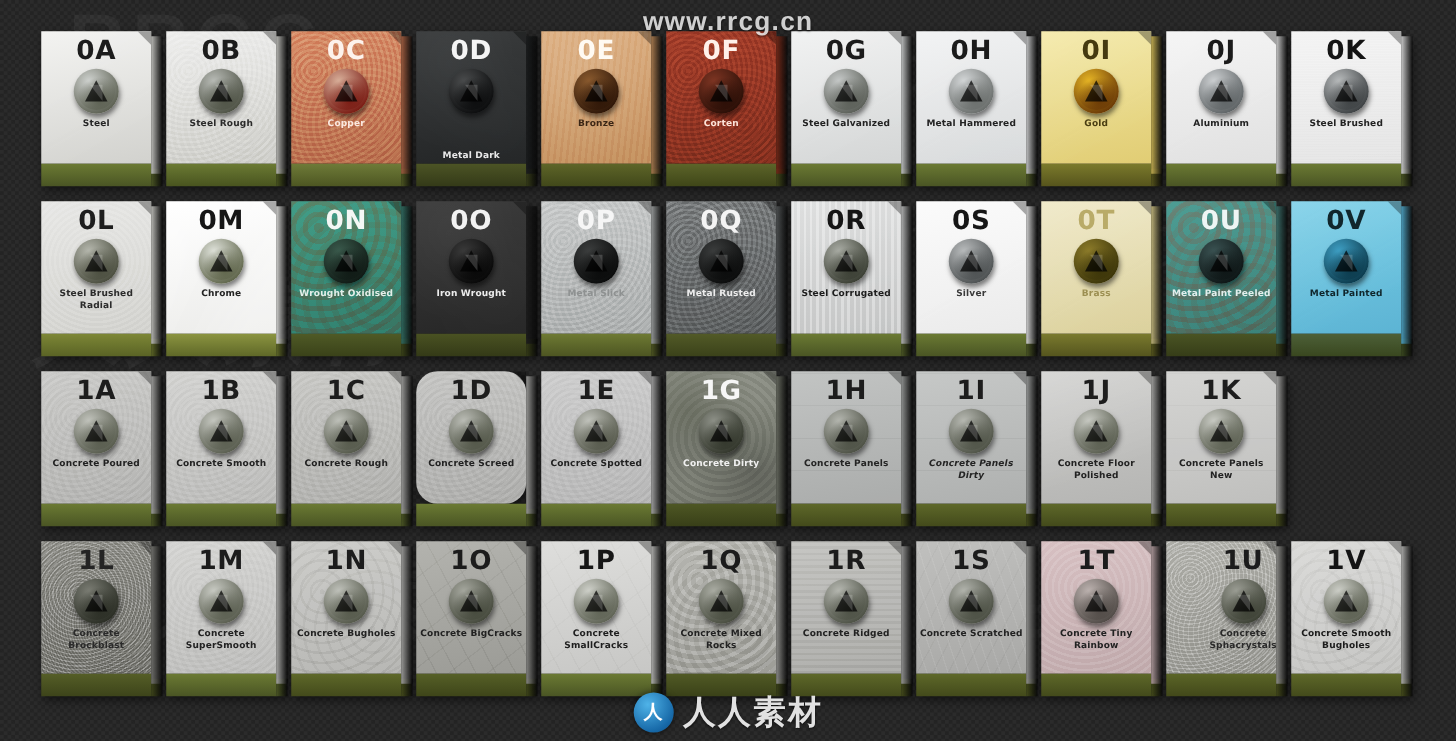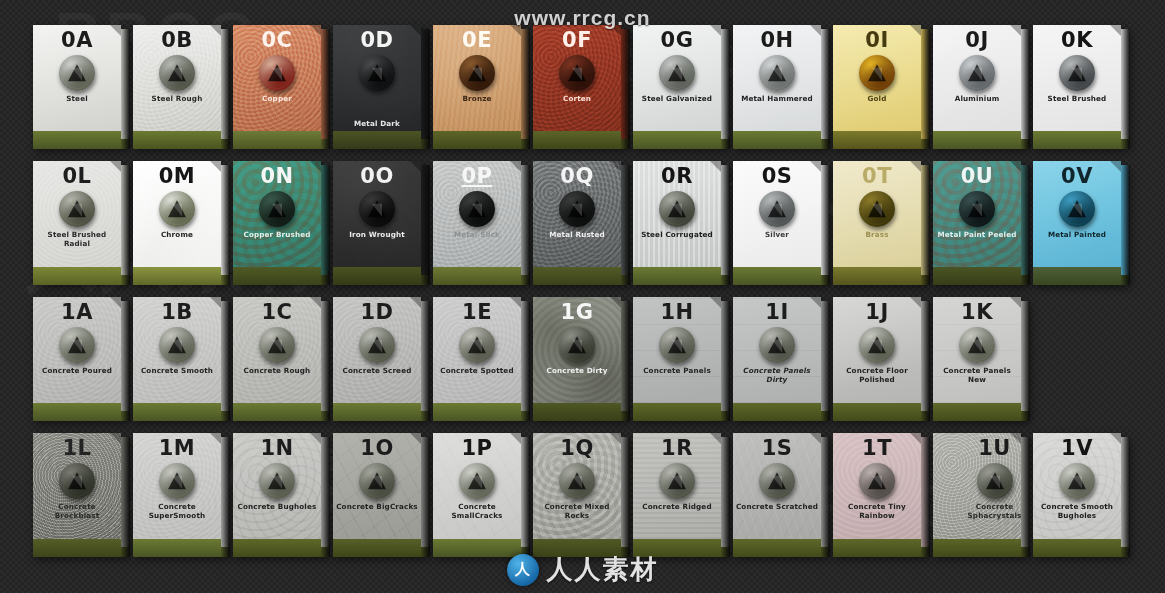--- a/index.html
+++ b/index.html
@@ -469,21 +469,21 @@
         <div class="tile-base" style="background: linear-gradient(rgb(79, 90, 38), rgb(58, 66, 25));"></div>
         <div class="tile-base-side" style="background: linear-gradient(90deg, rgb(58, 66, 25), rgba(0, 0, 0, 0.6));"></div>
         <div class="tile-face" style="background: linear-gradient(170deg, rgb(79, 155, 138), rgb(59, 127, 114));">
           <div class="tex" style="background-image: repeating-radial-gradient(circle at 25% 20%, rgba(170, 60, 40, 0.55) 0px, rgba(170, 60, 40, 0.55) 4px, rgba(60, 140, 120, 0.35) 4px, rgba(60, 140, 120, 0.35) 9px), repeating-radial-gradient(circle at 78% 72%, rgba(150, 55, 35, 0.45) 0px, rgba(150, 55, 35, 0.45) 5px, rgba(50, 130, 115, 0.3) 5px, rgba(50, 130, 115, 0.3) 11px);"></div>
           <div class="tile-code" style="color: rgb(244, 247, 245);">0N</div>
           <div class="tile-knob" style="background: radial-gradient(circle at 34% 28%, rgb(58, 90, 76), rgb(16, 26, 21) 78%, rgba(0, 0, 0, 0.9)); box-shadow: rgba(0, 0, 0, 0.5) 1px 3px 4px;">
             <div class="knob-inner" style="background: radial-gradient(circle at 60% 75%, rgb(16, 26, 21), transparent 65%);"></div>
             <div class="knob-tri"></div>
             <div class="knob-tri2"></div>
           </div>
-          <div class="tile-label" style="color: rgb(228, 239, 233);">Copper Brushed</div>
+          <div class="tile-label" style="color: rgb(228, 239, 233);">Wrought Oxidised</div>
         </div>
         <div class="tile-corner"></div>
       </div>
       <div class="tile">
         <div class="tile-side" style="background: linear-gradient(90deg, rgb(28, 28, 28), rgba(0, 0, 0, 0.55));"></div>
         <div class="tile-base" style="background: linear-gradient(rgb(74, 82, 34), rgb(52, 58, 23));"></div>
         <div class="tile-base-side" style="background: linear-gradient(90deg, rgb(52, 58, 23), rgba(0, 0, 0, 0.6));"></div>
         <div class="tile-face" style="background: linear-gradient(170deg, rgb(60, 60, 60), rgb(38, 38, 38));">
           <div class="tex" style="background-image: radial-gradient(at 30% 25%, rgba(255, 255, 255, 0.25), transparent 60%), radial-gradient(at 75% 70%, rgba(255, 255, 255, 0.16), transparent 55%);"></div>
           <div class="tile-code" style="color: rgb(242, 242, 242);">0O</div>
@@ -495,21 +495,21 @@
           <div class="tile-label" style="color: rgb(236, 236, 236);">Iron Wrought</div>
         </div>
         <div class="tile-corner"></div>
       </div>
       <div class="tile">
         <div class="tile-side" style="background: linear-gradient(90deg, rgb(147, 150, 150), rgba(0, 0, 0, 0.55));"></div>
         <div class="tile-base" style="background: linear-gradient(rgb(110, 122, 51), rgb(77, 85, 34));"></div>
         <div class="tile-base-side" style="background: linear-gradient(90deg, rgb(77, 85, 34), rgba(0, 0, 0, 0.6));"></div>
         <div class="tile-face" style="background: linear-gradient(170deg, rgb(201, 203, 203), rgb(173, 176, 176));">
           <div class="tex" style="background-image: repeating-radial-gradient(circle at 20% 30%, rgba(255, 255, 255, 0.18) 0px, rgba(255, 255, 255, 0.18) 2px, rgba(0, 0, 0, 0.16) 2px, rgba(0, 0, 0, 0.16) 4px), repeating-radial-gradient(circle at 70% 70%, rgba(0, 0, 0, 0.14) 0px, rgba(0, 0, 0, 0.14) 3px, rgba(255, 255, 255, 0.1) 3px, rgba(255, 255, 255, 0.1) 5px);"></div>
-          <div class="tile-code" style="color: rgb(246, 246, 246); text-decoration: underline;">0P</div>
+          <div class="tile-code" style="color: rgb(246, 246, 246);">0P</div>
           <div class="tile-knob" style="background: radial-gradient(circle at 34% 28%, rgb(60, 62, 62), rgb(10, 11, 11) 78%, rgba(0, 0, 0, 0.9)); box-shadow: rgba(0, 0, 0, 0.5) 1px 3px 4px;">
             <div class="knob-inner" style="background: radial-gradient(circle at 60% 75%, rgb(10, 11, 11), transparent 65%);"></div>
             <div class="knob-tri"></div>
             <div class="knob-tri2"></div>
           </div>
           <div class="tile-label" style="color: rgb(142, 145, 145);">Metal Slick</div>
         </div>
         <div class="tile-corner"></div>
       </div>
       <div class="tile">
@@ -655,21 +655,21 @@
             <div class="knob-tri2"></div>
           </div>
           <div class="tile-label" style="color: rgb(34, 34, 34);">Concrete Rough</div>
         </div>
         <div class="tile-corner"></div>
       </div>
       <div class="tile">
         <div class="tile-side" style="background: linear-gradient(90deg, rgb(148, 148, 146), rgba(0, 0, 0, 0.55));"></div>
         <div class="tile-base" style="background: linear-gradient(rgb(107, 122, 51), rgb(74, 85, 36));"></div>
         <div class="tile-base-side" style="background: linear-gradient(90deg, rgb(74, 85, 36), rgba(0, 0, 0, 0.6));"></div>
-        <div class="tile-face" style="background: linear-gradient(170deg, rgb(198, 198, 196), rgb(174, 174, 172));">
+        <div class="tile-face" style="background: linear-gradient(170deg, rgb(198, 198, 196), rgb(174, 174, 172)); border-radius: 17px;">
           <div class="tex" style="background-image: repeating-radial-gradient(circle at 30% 35%, rgba(255, 255, 255, 0.1) 0px, rgba(255, 255, 255, 0.1) 2px, rgba(0, 0, 0, 0.09) 2px, rgba(0, 0, 0, 0.09) 4px), repeating-radial-gradient(circle at 72% 68%, rgba(0, 0, 0, 0.08) 0px, rgba(0, 0, 0, 0.08) 3px, rgba(255, 255, 255, 0.07) 3px, rgba(255, 255, 255, 0.07) 6px);"></div>
           <div class="tile-code" style="color: rgb(29, 29, 29);">1D</div>
           <div class="tile-knob" style="background: radial-gradient(circle at 34% 28%, rgb(188, 190, 183), rgb(82, 86, 72) 78%, rgba(0, 0, 0, 0.9)); box-shadow: rgba(0, 0, 0, 0.5) 1px 3px 4px;">
             <div class="knob-inner" style="background: radial-gradient(circle at 60% 75%, rgb(82, 86, 72), transparent 65%);"></div>
             <div class="knob-tri"></div>
             <div class="knob-tri2"></div>
           </div>
           <div class="tile-label" style="color: rgb(34, 34, 34);">Concrete Screed</div>
         </div>
         <div class="tile-corner"></div>

